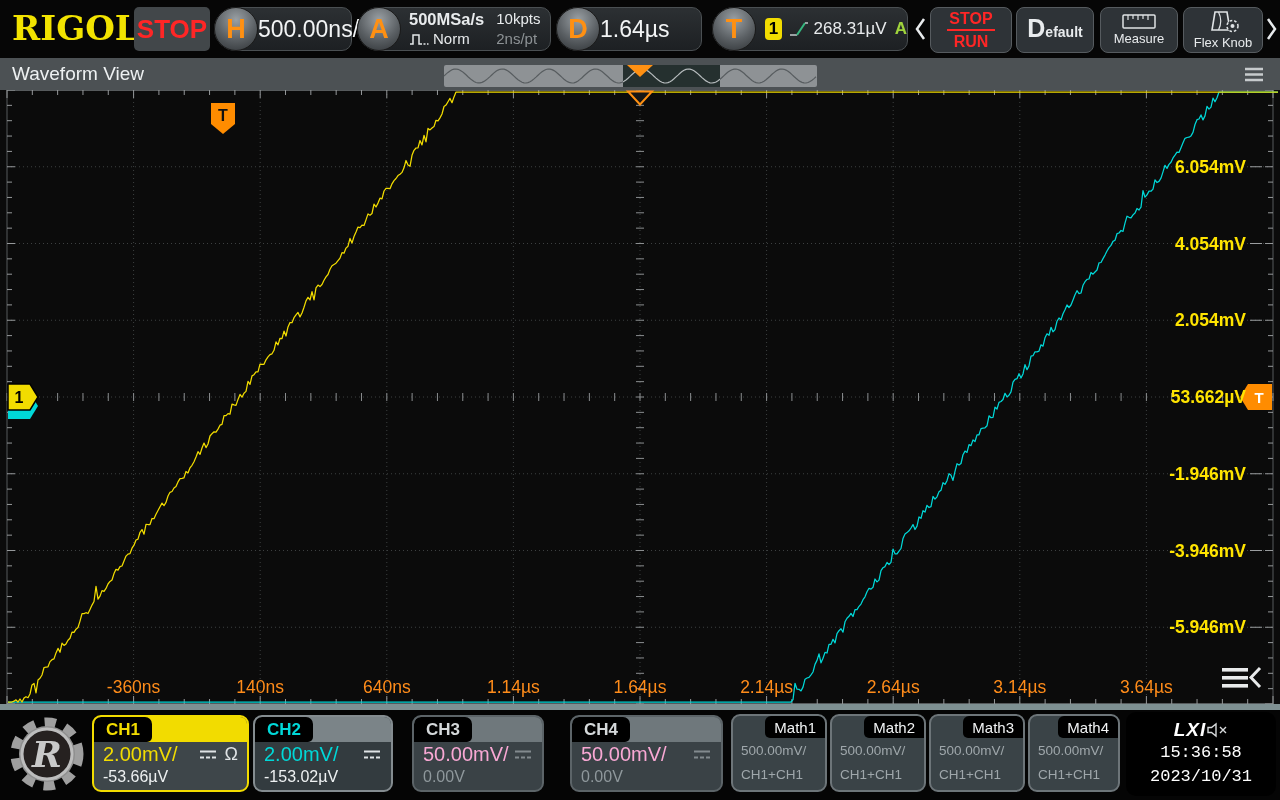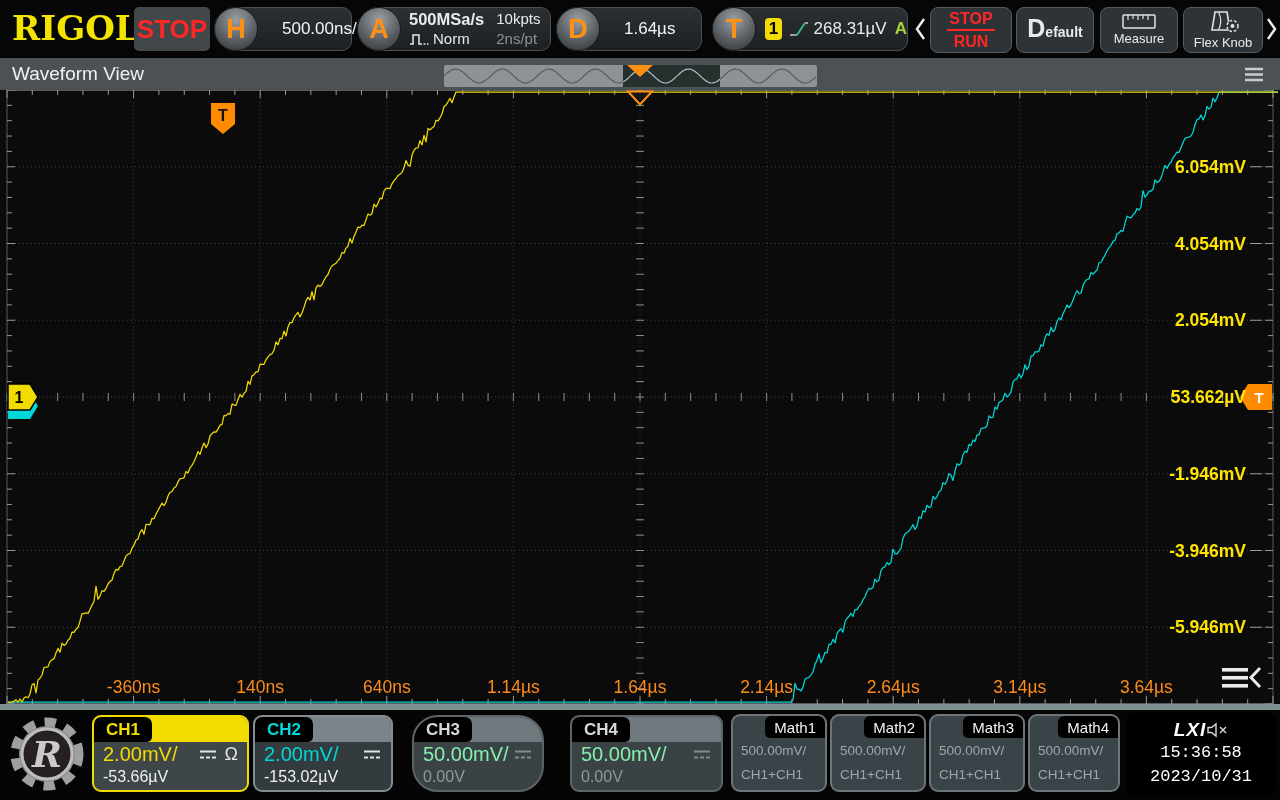--- a/index.html
+++ b/index.html
@@ -17,21 +17,21 @@
   .pill{position:absolute;top:7px;height:44px;background:linear-gradient(#2c3033,#1d2023);
         border:1px solid #4a4f52;border-radius:22px 10px 10px 22px;display:flex;align-items:center;}
   .pill .key{width:44px;height:44px;margin-left:-1px;flex:0 0 44px;border-radius:50%;
         background:radial-gradient(circle at 50% 28%,#9aa0a4,#5a5f63 55%,#2e3235);
         display:flex;align-items:center;justify-content:center;color:#ff9012;
         font-size:27px;font-weight:bold;border:1px solid #1a1a1a;}
   .pill-h{left:214px;width:138px;}
   .pill-a{left:357px;width:194px;}
   .pill-d{left:556px;width:146px;}
   .pill-t{left:712px;width:196px;}
-  .pill .val{margin-left:24px;font-size:17px;color:#f2f4f5;}
+  .pill .val{margin-left:0;font-size:23px;color:#f2f4f5;}
   .a-col1{margin-left:8px;display:flex;flex-direction:column;line-height:1.25;}
   .a-col1 .r1{font-size:16.5px;font-weight:bold;}
   .a-col1 .r2{display:flex;align-items:center;gap:4px;font-size:15px;}
   .a-col2{margin-left:12px;display:flex;flex-direction:column;line-height:1.35;font-size:15px;}
   .a-col2 .dim{color:#8d9295;}
   .t-badge{margin-left:9px;width:22px;height:22px;background:#f2dc00;border-radius:4px;
         color:#000;font-weight:bold;font-size:17px;display:flex;align-items:center;justify-content:center;}
   .t-level{margin-left:6px;font-size:17px;}
   .t-sweep{margin-left:8px;font-size:17px;font-weight:bold;color:#a0d43c;}
   .nav-chev{position:absolute;top:16px;}
@@ -70,23 +70,23 @@
   .omega{font-size:18px;color:#dfe3e5;}
   .offset{font-size:16px;color:#eef1f2;}
   .card-ch1{left:92px;width:157px;border-color:#f2dc00;background:#3e464a;}
   .card-ch1 .tab-row{background:#f2dc00;} .card-ch1 .ch-tab{color:#f2dc00;}
   .card-ch1 .scale-row{color:#f2dc00;} .card-ch1 .dc-icon{color:#dfe3e5;}
   .card-ch2{left:253px;width:140px;border-color:#848c90;background:#333b3f;}
   .card-ch2 .tab-row{background:#7b8488;} .card-ch2 .ch-tab{color:#00d8d8;}
   .card-ch2 .scale-row{color:#00d8d8;} .card-ch2 .dc-icon{color:#dfe3e5;}
   .card-dim{border-color:#5c6468;background:#3a4246;}
   .card-dim .tab-row{background:#6f787c;} .card-dim .ch-tab{color:#d4d8da;}
-  .card-dim .scale-row{color:#86efac;} .card-dim .dc-icon{color:#828a8e;}
+  .card-dim .scale-row{color:#f9a8d4;} .card-dim .dc-icon{color:#828a8e;}
   .card-dim .offset{color:#8f989c;}
-  .card-ch3{left:412px;width:132px;border-radius:26px;} .card-ch4{left:570px;width:153px;}
+  .card-ch3{left:412px;width:132px;} .card-ch4{left:570px;width:153px;}
   .math-card{position:absolute;top:4px;height:78px;border:2px solid #6d7579;border-radius:9px;
         background:#3a4347;overflow:hidden;}
   .math-tab-row{display:flex;justify-content:flex-end;height:22px;}
   .math-tab{background:#000;color:#f2f4f5;font-size:15px;padding:0 9px;display:flex;
         align-items:center;border-radius:6px 6px 0 5px;}
   .math-body{padding:1px 8px;color:#9fa7ab;font-size:13.5px;line-height:1.8;}
   .m1{left:731px;width:96px;} .m2{left:830px;width:96px;} .m3{left:929px;width:96px;} .m4{left:1028px;width:92px;}
   .lxi-panel{position:absolute;left:1126px;top:2px;width:150px;height:84px;background:#000;
         border-radius:10px;display:flex;flex-direction:column;align-items:center;justify-content:center;gap:1px;}
   .lxi-row{display:flex;align-items:center;gap:0;}

